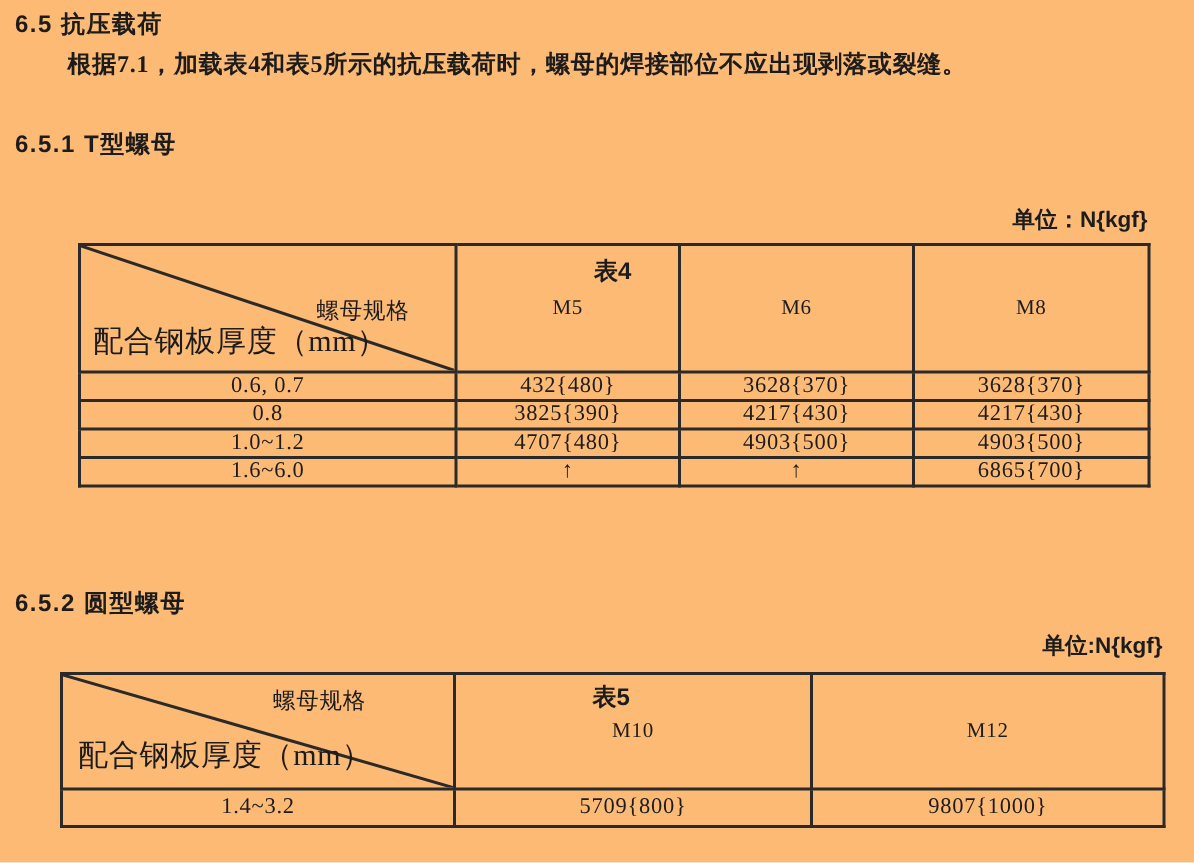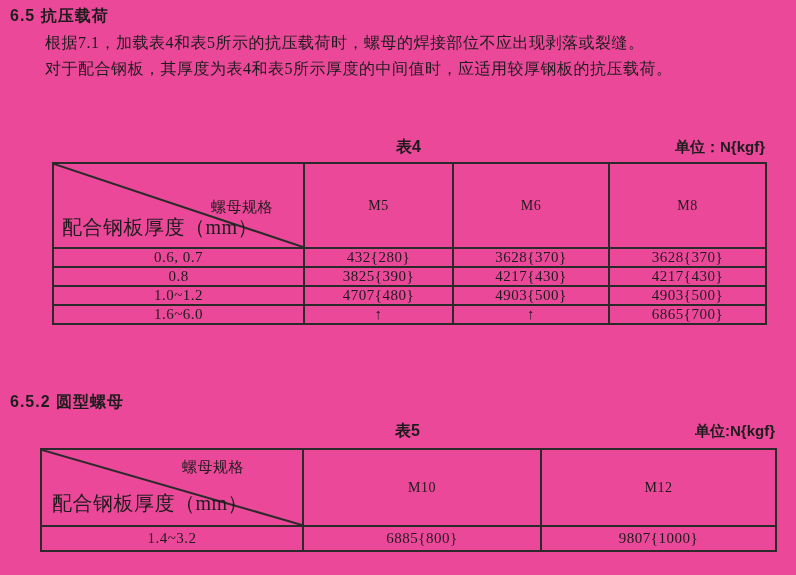--- a/index.html
+++ b/index.html
@@ -1,35 +1,36 @@
 <!DOCTYPE html>
 <html><head>
 <meta charset="utf-8">
 <style>
   * { margin:0; padding:0; box-sizing:border-box; }
   html, body { background:#ffffff; }
   .page {
     position:relative; width:796px; height:575px; overflow:hidden;
-    background:#ec4899; color:#1c1c1c;
+    background:#fdba74; color:#1c1c1c;
     font-family:"Liberation Serif","DejaVu Serif",serif;
   }
   .h-sec {
     position:absolute; left:10px;
     font-family:"Liberation Sans","DejaVu Sans",sans-serif;
     font-weight:700; font-size:16px; letter-spacing:1px; white-space:nowrap;
   }
   .para {
     position:absolute; left:45px; font-size:16px; letter-spacing:0.5px;
-    white-space:nowrap; font-weight:400;
+    white-space:nowrap; font-weight:700;
   }
   .cap-row { position:absolute; height:24px; line-height:24px; }
   .cap {
     position:absolute; left:0; right:0; text-align:center;
     font-weight:700; font-size:16px;
     font-family:"Liberation Sans","DejaVu Sans",sans-serif;
+    margin-top:35px;
   }
   .unit {
     position:absolute; right:0; top:0; font-weight:700; font-size:15px;
     font-family:"Liberation Sans","DejaVu Sans",sans-serif; white-space:nowrap;
   }
   table.tbl { position:absolute; border-collapse:collapse; table-layout:fixed; }
   .tbl td {
     border:2px solid #2a2a2a; text-align:center; vertical-align:middle;
     font-size:15px; padding:0; letter-spacing:0.5px;margin-top:45px;
   }
@@ -49,21 +50,21 @@
   .t5 .c-bot { left:10px; bottom:8px; }
   .arrow { font-size:16px; }
 </style>
 </head>
 <body>
 
 <div class="page">
 
   <div class="h-sec" style="top:6px">6.5  抗压载荷</div>
   <div class="para" style="top:33px">根据7.1，加载表4和表5所示的抗压载荷时，螺母的焊接部位不应出现剥落或裂缝。</div>
-  <div class="para" style="top:59px">对于配合钢板，其厚度为表4和表5所示厚度的中间值时，应适用较厚钢板的抗压载荷。</div>
+  <div class="h-sec" style="top:86px">6.5.1  T型螺母</div>
 
   <div class="cap-row" style="left:52px; top:135px; width:713px">
     <span class="cap">表4</span>
     <span class="unit">单位：N{kgf}</span>
   </div>
 
   <table class="tbl t4" style="left:52px; top:162px; width:713px">
     <colgroup>
       <col style="width:251px">
         <col style="width:149px">
@@ -78,21 +79,21 @@
           </svg>
           <span class="c-top">螺母规格</span>
           <span class="c-bot">配合钢板厚度（mm）</span>
         </td>
         <td class="colhead">M5</td>
         <td class="colhead">M6</td>
         <td class="colhead">M8</td>
       </tr>
       <tr class="drow">
         <td>0.6, 0.7</td>
-        <td>432{280}</td>
+        <td>432{480}</td>
         <td>3628{370}</td>
         <td>3628{370}</td>
       </tr>
       <tr class="drow">
         <td>0.8</td>
         <td>3825{390}</td>
         <td>4217{430}</td>
         <td>4217{430}</td>
       </tr>
       <tr class="drow">
@@ -130,19 +131,19 @@
             <line x1="0" y1="0" x2="100" y2="100"></line>
           </svg>
           <span class="c-top">螺母规格</span>
           <span class="c-bot">配合钢板厚度（mm）</span>
         </td>
         <td class="colhead">M10</td>
         <td class="colhead">M12</td>
       </tr>
       <tr class="drow">
         <td>1.4~3.2</td>
-        <td>6885{800}</td>
+        <td>5709{800}</td>
         <td>9807{1000}</td>
       </tr>
     </tbody>
   </table>
 
 </div>
 
 </body></html>

